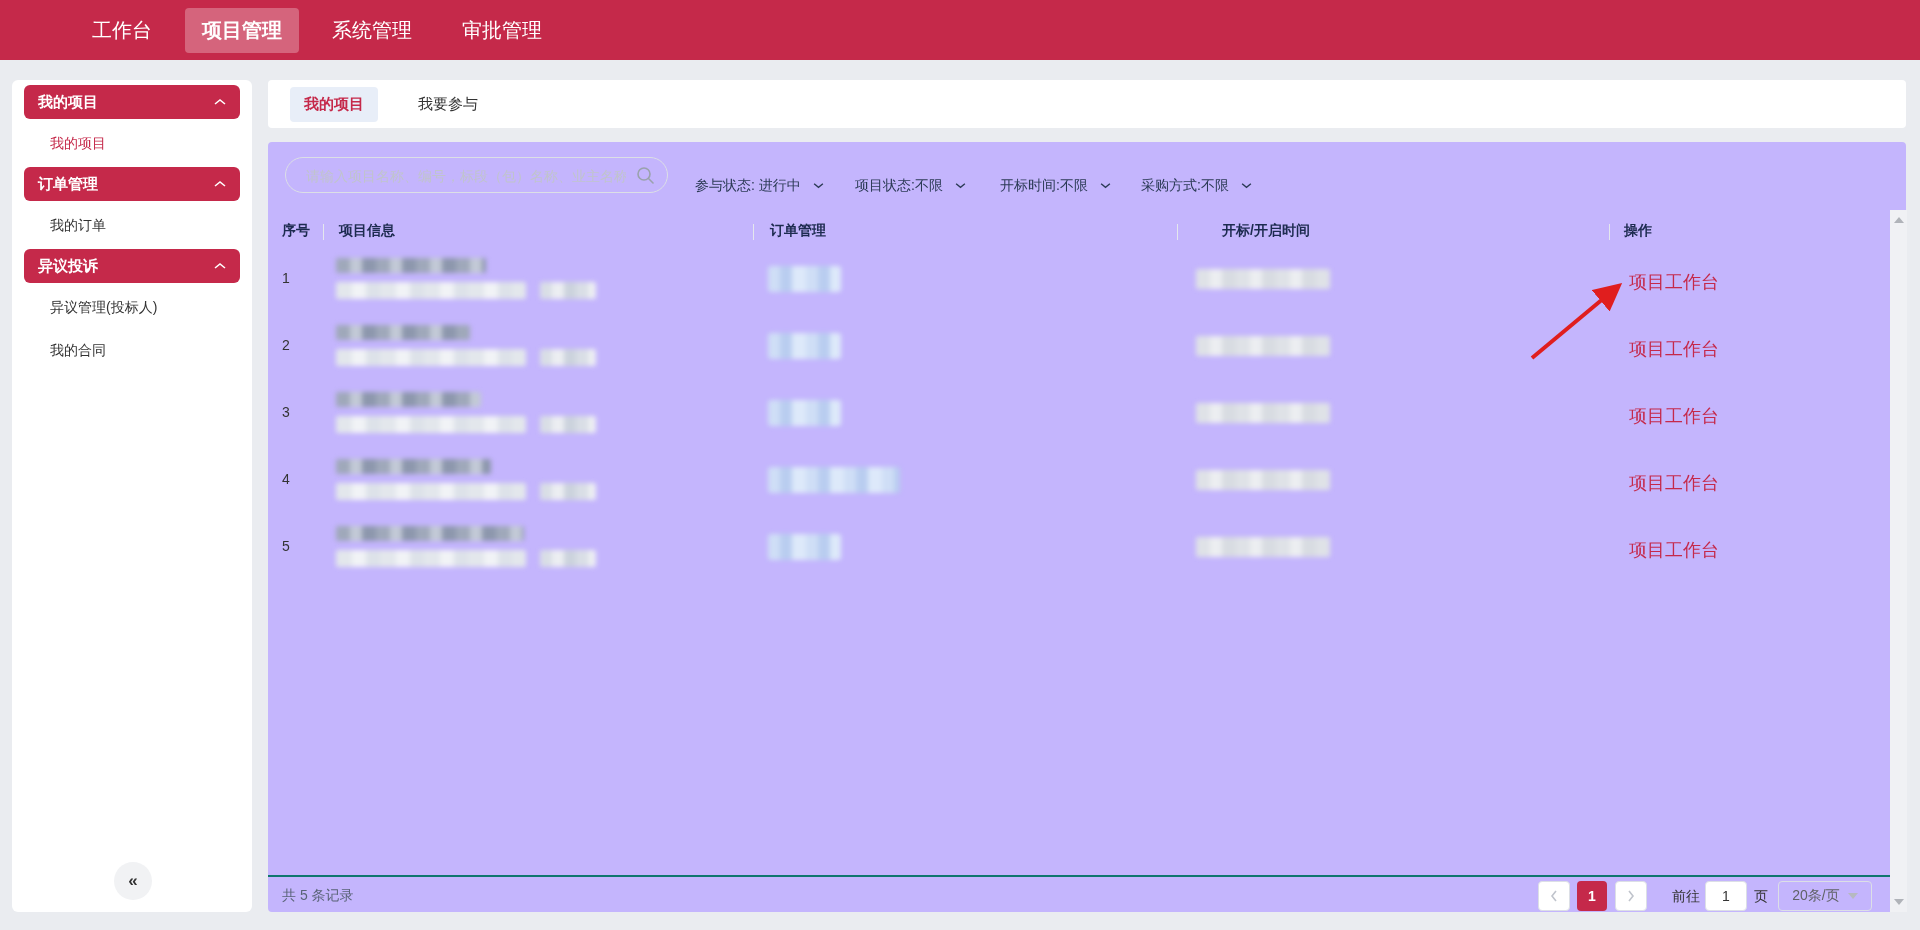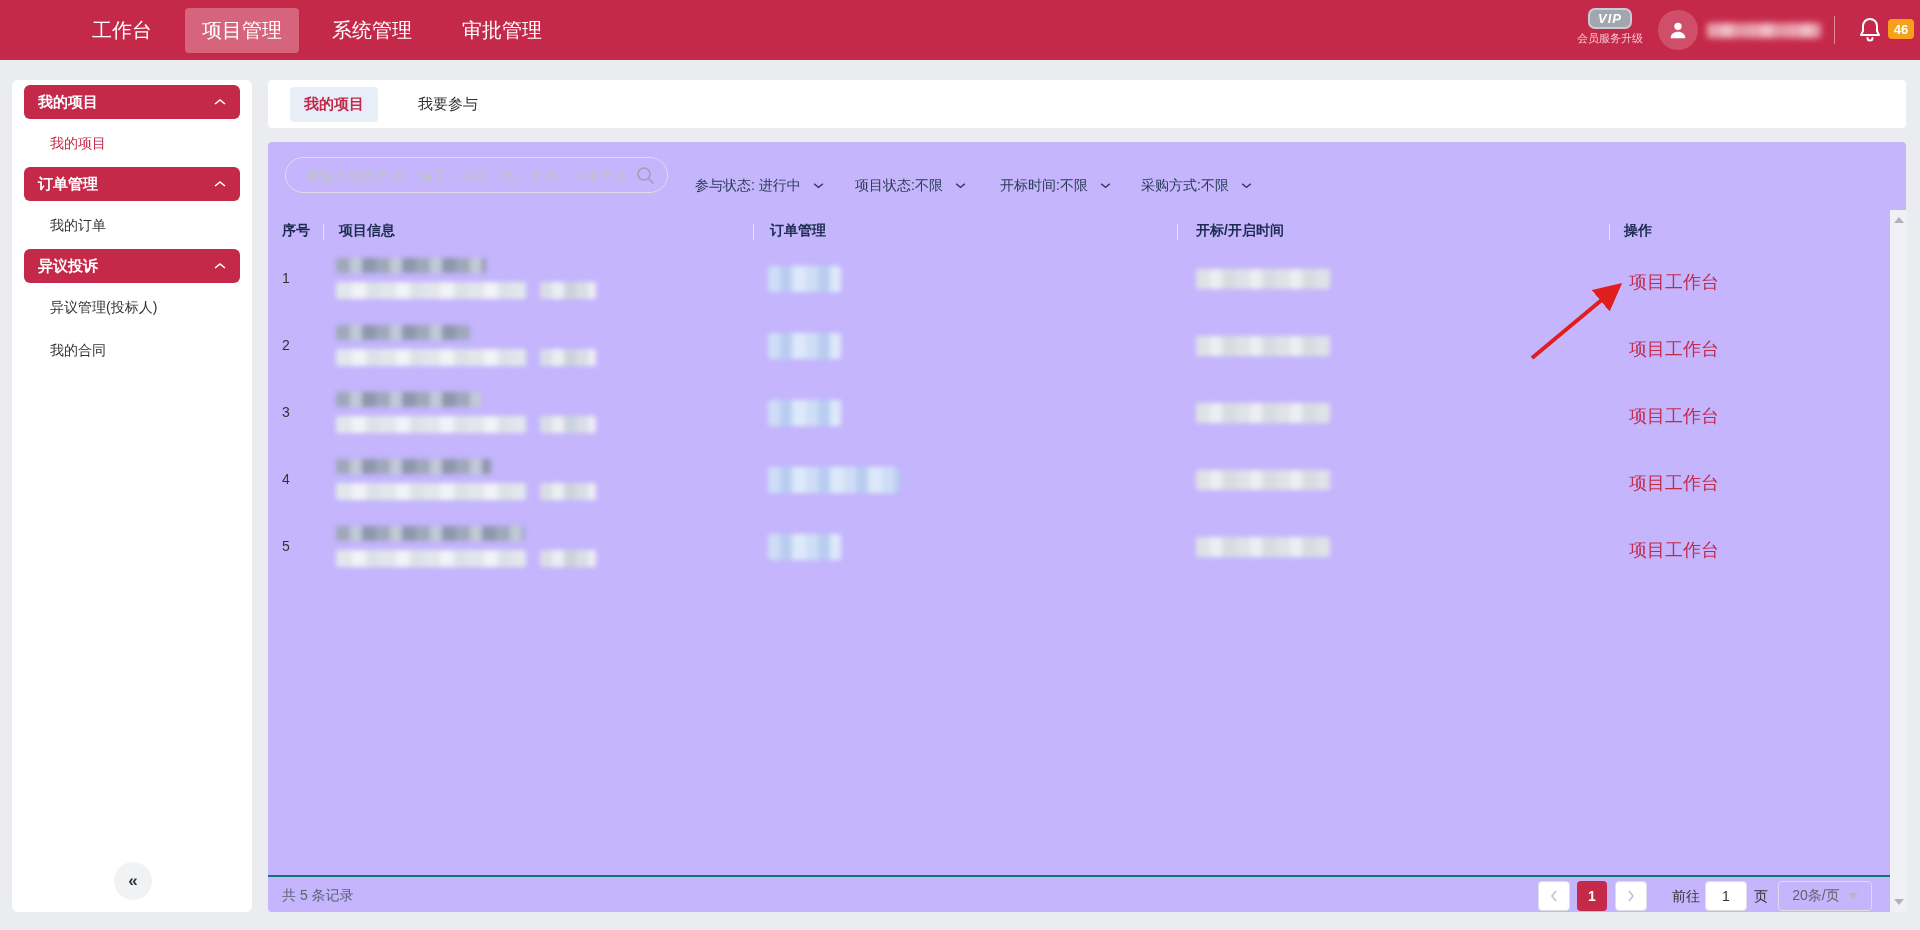--- a/index.html
+++ b/index.html
@@ -2,21 +2,21 @@
 <html><head>
 <meta charset="utf-8">
 <style>
   html,body{margin:0;padding:0;background:#eaecf0;font-family:"Liberation Sans",sans-serif;}
   .screen{position:relative;width:1920px;height:930px;background:#eaecf0;overflow:hidden;}
 
   
   .topnav{position:absolute;left:0;top:0;width:1920px;height:60px;background:#c5294a;display:flex;align-items:center;}
   .nav-items{display:flex;align-items:center;margin-left:75px;gap:16px;}
   .nav-item{color:#fff;font-size:20px;padding:9px 17px;border-radius:4px;cursor:pointer;white-space:nowrap;}
-  .nav-item.active{background:rgba(255,255,255,.28);}
+  .nav-item.active{background:rgba(255,255,255,.28);font-weight:bold;}
   .nav-right{position:absolute;right:0;top:0;height:60px;width:370px;}
   .vip-wrap{position:absolute;left:20px;top:8px;width:80px;text-align:center;}
   .vip-badge{display:inline-block;background:#a2a6ad;color:#fff;font-weight:bold;font-style:italic;font-size:13px;border:2px solid #c9ccd2;border-radius:7px;padding:1px 8px;letter-spacing:1px;}
   .vip-caption{margin-top:2px;font-size:11px;color:#f2c9d2;}
   .avatar{position:absolute;left:108px;top:10px;width:40px;height:40px;border-radius:50%;background:rgba(255,255,255,.18);display:flex;align-items:center;justify-content:center;}
   .name-blur{position:absolute;left:157px;top:23px;width:114px;height:15px;border-radius:2px;filter:blur(3px);
     background:repeating-linear-gradient(90deg,#e9a3b0 0 14px,#f0bcc6 14px 26px,#e598a6 26px 40px);}
   .nav-divider{position:absolute;left:284px;top:16px;width:1px;height:28px;background:rgba(255,255,255,.45);}
   .bell{position:absolute;left:308px;top:17px;width:24px;height:26px;}
   .notif-badge{position:absolute;left:338px;top:19px;min-width:26px;height:20px;background:#f9a01b;border-radius:4px;color:#fff;font-size:13px;font-weight:bold;display:flex;align-items:center;justify-content:center;padding:0 3px;box-sizing:border-box;}
@@ -41,21 +41,21 @@
   .search-box input{position:absolute;left:18px;top:1px;width:320px;height:32px;border:none;outline:none;font-size:14px;color:#333;font-family:"Liberation Sans",sans-serif;background:transparent;}
   .search-box input::placeholder{color:#c0c4cc;}
   .search-icon{position:absolute;right:13px;top:8px;}
   .filter{position:absolute;top:20px;font-size:14px;color:#2b3a55;cursor:pointer;white-space:nowrap;}
   .filter .chev{margin-left:8px;display:inline-block;vertical-align:1px;}
   .f0{left:427px;} .f1{left:587px;} .f2{left:732px;text-align:right;} .f3{left:873px;}
 
   
   .t-head{position:absolute;left:0;top:76px;width:1622px;height:28px;font-size:14px;font-weight:bold;color:#1d2b50;}
   .t-head span{position:absolute;top:4px;}
-  .h0{left:14px;} .h1{left:71px;} .h2{left:502px;} .h3{left:928px;} .h4{left:1356px;}
+  .h0{left:14px;} .h1{left:71px;} .h2{left:502px;} .h3{left:954px;} .h4{left:1356px;}
   .h-div{position:absolute;top:6px;width:1px;height:16px;background:#e4e7ed;}
   .d0{left:55px;} .d1{left:485px;} .d2{left:909px;} .d3{left:1341px;}
 
   .t-row{position:absolute;left:0;width:1622px;height:67px;}
   .c-idx{position:absolute;left:14px;top:24px;width:40px;font-size:14px;color:#333;}
   .c-info{position:absolute;left:68px;top:12px;}
   .blur{filter:blur(2.5px);border-radius:2px;}
   .info-l1{height:15px;background:repeating-linear-gradient(90deg,#9fa8ba 0 14px,#c2c9d6 14px 26px,#8d97ad 26px 40px);}
   .info-l2{margin-top:9px;display:flex;gap:14px;}
   .info-l2 .a{width:190px;height:17px;background:repeating-linear-gradient(90deg,#e3e7ec 0 16px,#f1f3f6 16px 30px,#dde2e9 30px 44px);}
@@ -94,41 +94,20 @@
 
 <div class="screen">
 
   <header class="topnav">
     <nav class="nav-items">
       <div class="nav-item">工作台</div>
       <div class="nav-item active">项目管理</div>
       <div class="nav-item">系统管理</div>
       <div class="nav-item">审批管理</div>
     </nav>
-    <div class="nav-right">
-      <div class="vip-wrap">
-        <span class="vip-badge">VIP</span>
-        <div class="vip-caption">会员服务升级</div>
-      </div>
-      <div class="avatar">
-        <svg width="22" height="22" viewBox="0 0 24 24">
-          <circle cx="12" cy="8" r="4" fill="#ffffff"></circle>
-          <path d="M4 21c0-4.4 3.6-7 8-7s8 2.6 8 7z" fill="#ffffff"></path>
-        </svg>
-      </div>
-      <div class="name-blur"></div>
-      <div class="nav-divider"></div>
-      <div class="bell">
-        <svg width="24" height="26" viewBox="0 0 24 26">
-          <path d="M12 2a7 7 0 0 0-7 7v5l-2 4h18l-2-4V9a7 7 0 0 0-7-7z" fill="none" stroke="#ffffff" stroke-width="2" stroke-linejoin="round"></path>
-          <path d="M9.5 21a2.5 2.5 0 0 0 5 0" fill="none" stroke="#ffffff" stroke-width="2" stroke-linecap="round"></path>
-        </svg>
-      </div>
-      <div class="notif-badge">46</div>
-    </div>
   </header>
 
   <aside class="sidebar">
     <div class="sb-header">
       <span>我的项目</span>
       <svg width="12" height="8" viewBox="0 0 12 8">
           <polyline points="1,6 6,2 11,6" fill="none" stroke="#ffffff" stroke-width="1.6"></polyline>
         </svg>
     </div>
     <div class="sb-item active">我的项目</div>

